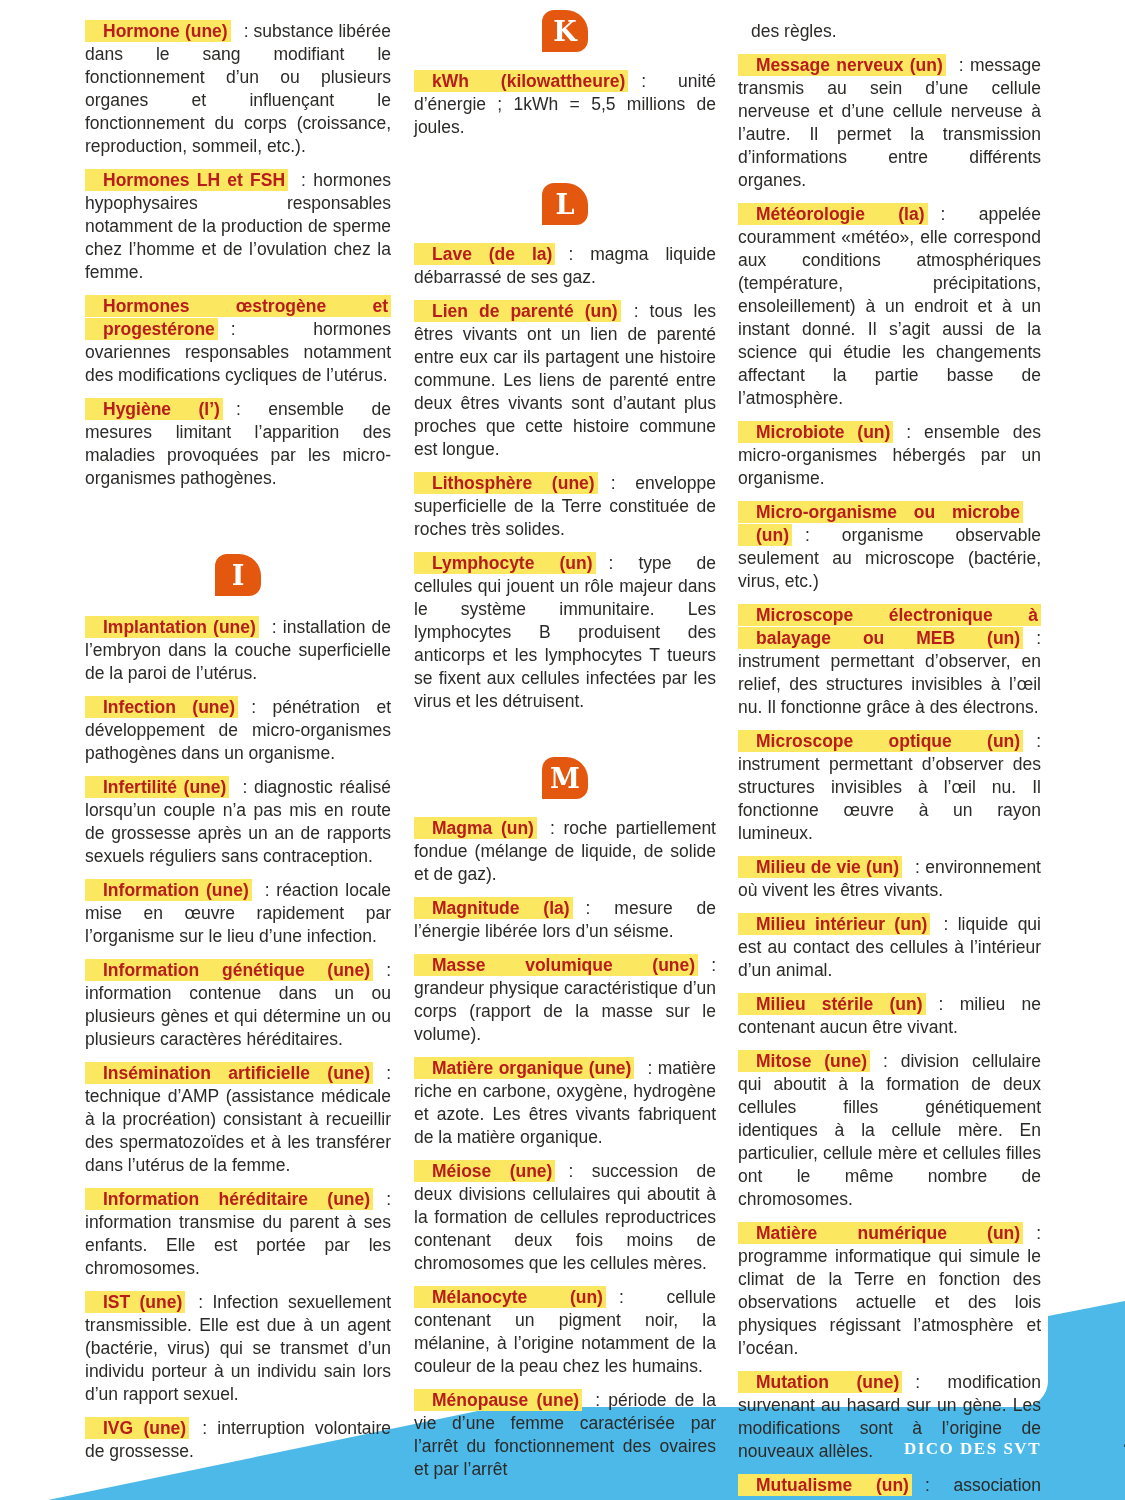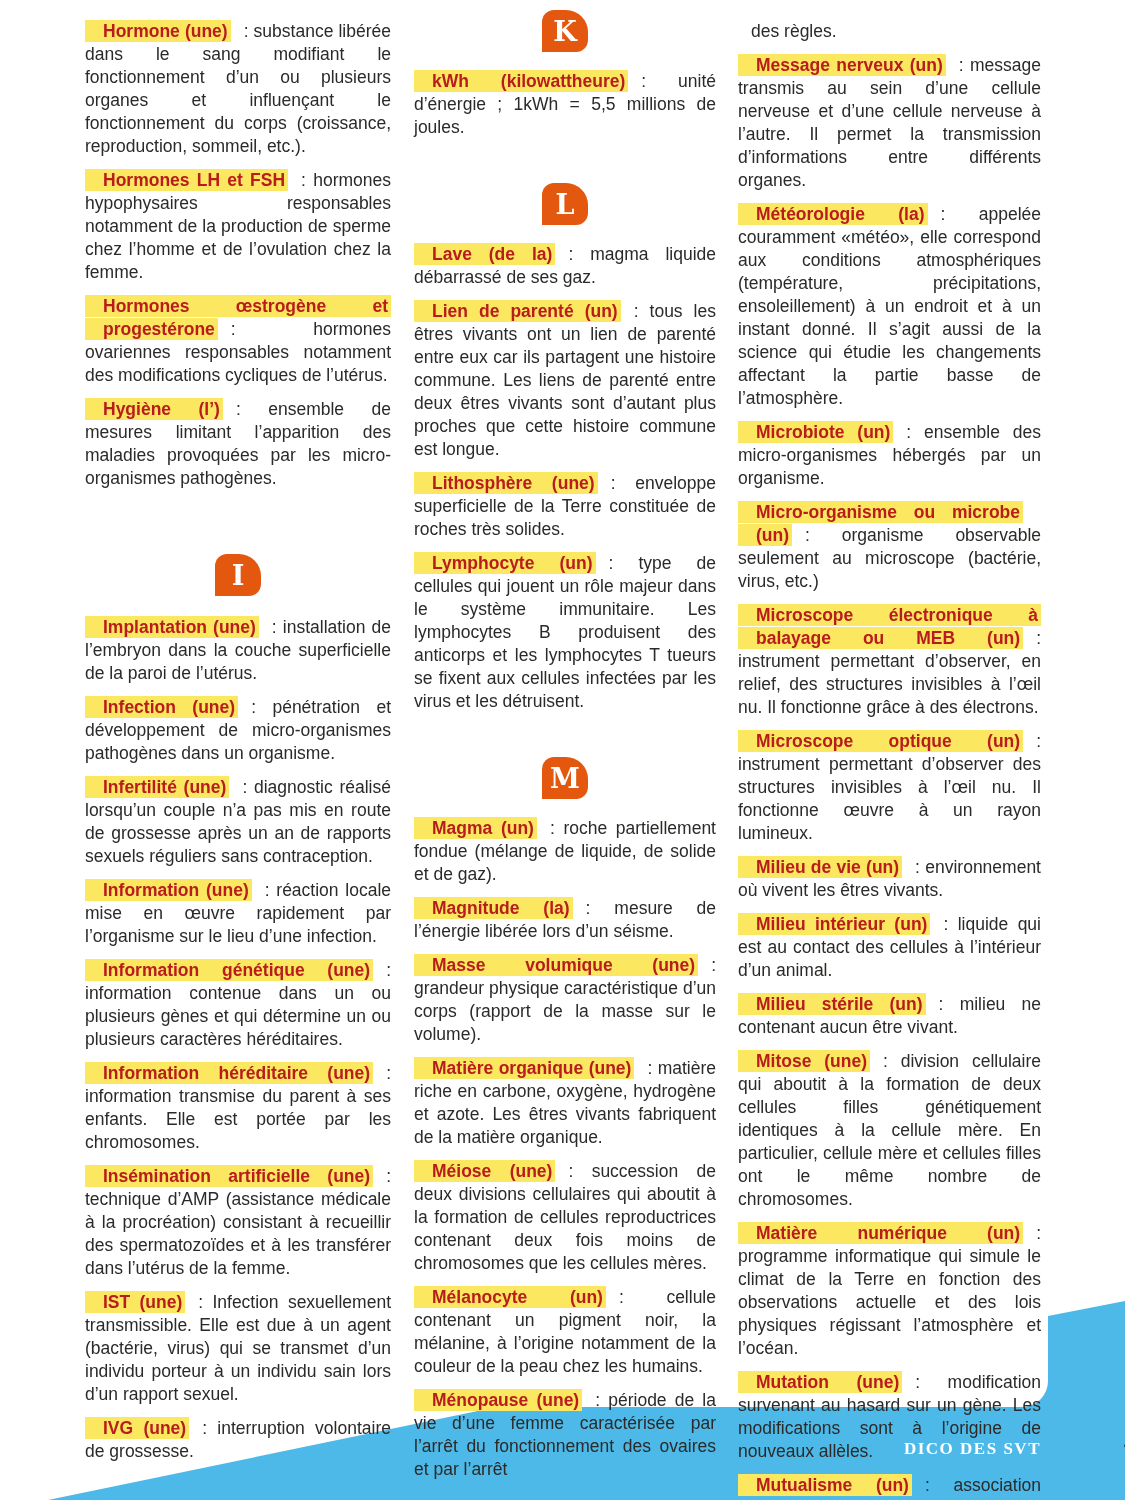--- a/index.html
+++ b/index.html
@@ -62,22 +62,22 @@
     <p class="entry"><mark class="term">Hormone (une)</mark><span class="def">: substance libérée dans le sang modifiant le fonctionnement d’un ou plusieurs organes et influençant le fonctionnement du corps (croissance, reproduction, sommeil, etc.).</span></p>
     <p class="entry"><mark class="term">Hormones LH et FSH</mark><span class="def">: hormones hypophysaires responsables notamment de la production de sperme chez l’homme et de l’ovulation chez la femme.</span></p>
     <p class="entry"><mark class="term">Hormones œstrogène et progestérone</mark><span class="def">: hormones ovariennes responsables notamment des modifications cycliques de l’utérus.</span></p>
     <p class="entry"><mark class="term">Hygiène (l’)</mark><span class="def">: ensemble de mesures limitant l’apparition des maladies provoquées par les micro-organismes pathogènes.</span></p>
     <div class="letter-section"><div class="badge">I</div></div>
     <p class="entry"><mark class="term">Implantation (une)</mark><span class="def">: installation de l’embryon dans la couche superficielle de la paroi de l’utérus.</span></p>
     <p class="entry"><mark class="term">Infection (une)</mark><span class="def">: pénétration et développement de micro-organismes pathogènes dans un organisme.</span></p>
     <p class="entry"><mark class="term">Infertilité (une)</mark><span class="def">: diagnostic réalisé lorsqu’un couple n’a pas mis en route de grossesse après un an de rapports sexuels réguliers sans contraception.</span></p>
     <p class="entry"><mark class="term">Information (une)</mark><span class="def">: réaction locale mise en œuvre rapidement par l’organisme sur le lieu d’une infection.</span></p>
     <p class="entry"><mark class="term">Information génétique (une)</mark><span class="def">: information contenue dans un ou plusieurs gènes et qui détermine un ou plusieurs caractères héréditaires.</span></p>
+    <p class="entry"><mark class="term">Insémination artificielle (une)</mark><span class="def">: technique d’AMP (assistance médicale à la procréation) consistant à recueillir des spermatozoïdes et à les transférer dans l’utérus de la femme.</span></p>
     <p class="entry"><mark class="term">Information héréditaire (une)</mark><span class="def">: information transmise du parent à ses enfants. Elle est portée par les chromosomes.</span></p>
-    <p class="entry"><mark class="term">Insémination artificielle (une)</mark><span class="def">: technique d’AMP (assistance médicale à la procréation) consistant à recueillir des spermatozoïdes et à les transférer dans l’utérus de la femme.</span></p>
     <p class="entry"><mark class="term">IST (une)</mark><span class="def">: Infection sexuellement transmissible. Elle est due à un agent (bactérie, virus) qui se transmet d’un individu porteur à un individu sain lors d’un rapport sexuel.</span></p>
     <p class="entry"><mark class="term">IVG (une)</mark><span class="def">: interruption volontaire de grossesse.</span></p>
   </div>
 <div class="column" id="col2">
     <div class="letter-section"><div class="badge">K</div></div>
     <p class="entry"><mark class="term">kWh (kilowattheure)</mark><span class="def">: unité d’énergie ; 1kWh = 5,5 millions de joules.</span></p>
     <div class="letter-section"><div class="badge">L</div></div>
     <p class="entry"><mark class="term">Lave (de la)</mark><span class="def">: magma liquide débarrassé de ses gaz.</span></p>
     <p class="entry"><mark class="term">Lien de parenté (un)</mark><span class="def">: tous les êtres vivants ont un lien de parenté entre eux car ils partagent une histoire commune. Les liens de parenté entre deux êtres vivants sont d’autant plus proches que cette histoire commune est longue.</span></p>
     <p class="entry"><mark class="term">Lithosphère (une)</mark><span class="def">: enveloppe superficielle de la Terre constituée de roches très solides.</span></p>

